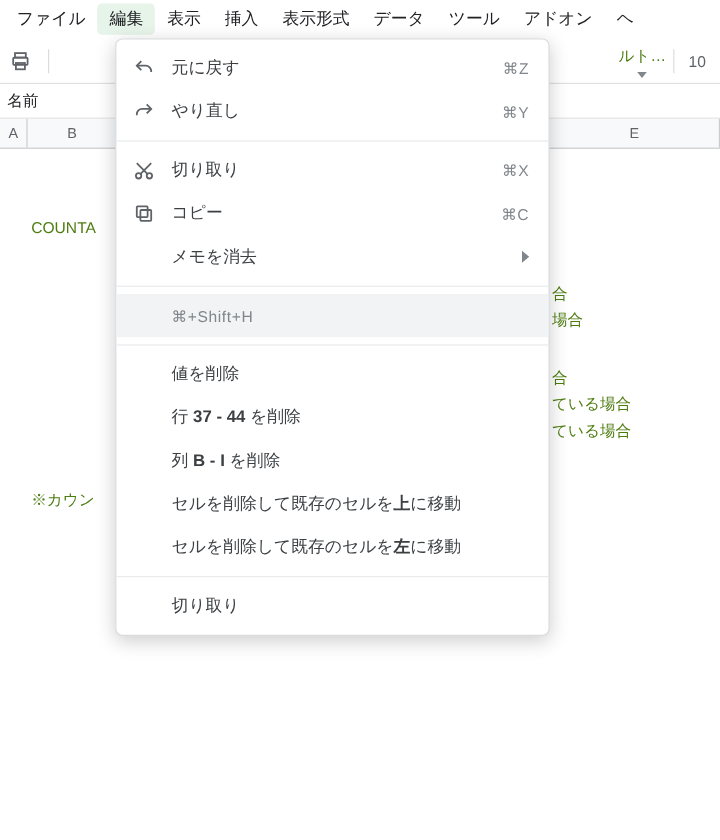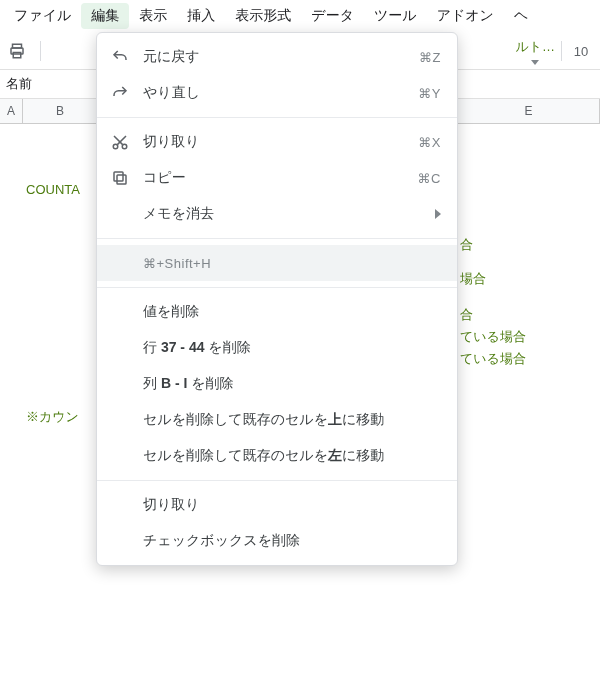--- a/index.html
+++ b/index.html
@@ -71,21 +71,21 @@
 <div class="colhdr">
   <div class="ch chA">A</div>
   <div class="ch chB">B</div>
   <div class="ch chGap"></div>
   <div class="ch chE">E</div>
 </div>
 
 <div class="sheet">
   <span class="cell-text" style="left:26px;top:58px;">COUNTA</span>
   <span class="cell-text" style="left:460px;top:112px;">合</span>
-  <span class="cell-text" style="left:460px;top:146px;">場合</span>
+  <span class="cell-text" style="left:460px;top:134px;">場合</span>
   <span class="cell-text" style="left:460px;top:182px;">合</span>
   <span class="cell-text" style="left:460px;top:204px;">ている場合</span>
   <span class="cell-text" style="left:460px;top:226px;">ている場合</span>
   <span class="cell-text" style="left:26px;top:284px;">※カウン</span>
 </div>
 
 <div class="menu">
 
   <div class="mi">
     <span class="ico">
@@ -175,17 +175,14 @@
       <span>セルを削除して既存のセルを</span><span class="bold">左</span><span>に移動</span>
     </span>
   </div>
 
   <div class="msep"></div>
 
   <div class="mi noicon">
     <span class="lab">切り取り</span>
   </div>
 
-  <div class="mi noicon">
-    <span class="lab">チェックボックスを削除</span>
-  </div>
 
 </div>
 
 </body></html>

